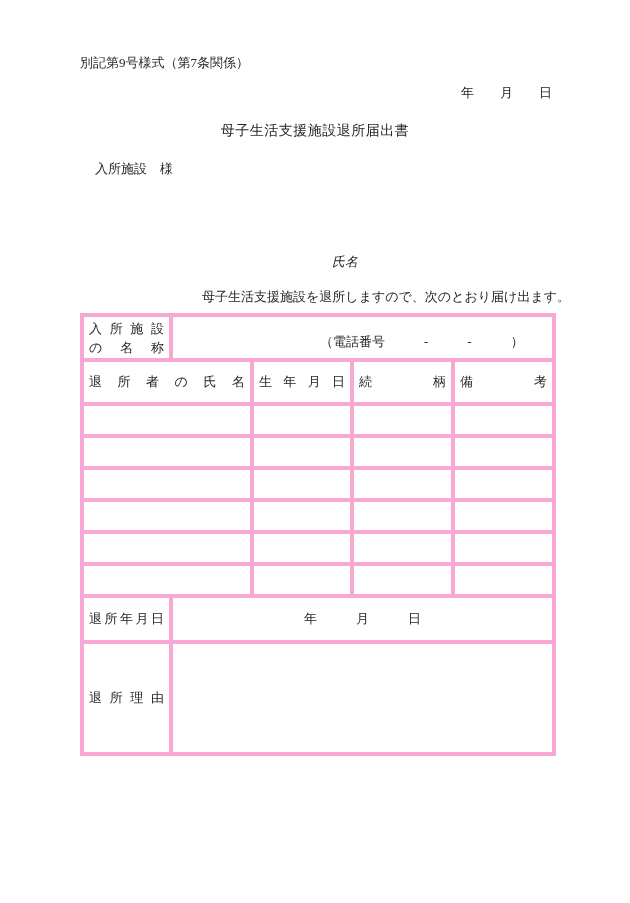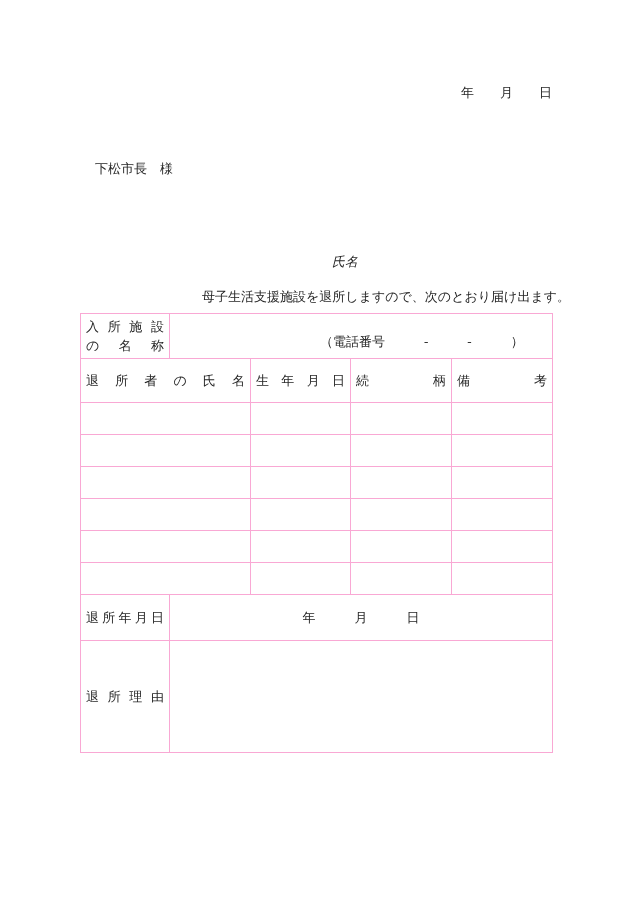--- a/index.html
+++ b/index.html
@@ -33,21 +33,21 @@
 
   table.form-table {
     position: absolute;
     left: 80px;
     top: 313px;
     width: 472px;
     border-collapse: collapse;
     table-layout: fixed;
   }
   .form-table td {
-    border: 1px solid #f9a8d4;
+    border: 4px solid #f9a8d4;
     font-size: 13px;
     color: #262626;
     vertical-align: middle;
     padding: 0 5px;
     box-sizing: border-box;
     overflow: hidden;
   }
   
   .jcell { text-align: justify; text-align-last: justify; }
   .jcell div { text-align: justify; text-align-last: justify; line-height: 19px; }
@@ -57,25 +57,27 @@
   tr.r-header   td { height: 44px; }
   tr.r-data     td { height: 32px; }
   tr.r-date     td { height: 46px; }
   tr.r-reason   td { height: 112px; }
 </style>
 </head>
 <body>
 
 <div class="page">
 
+  <div class="abs form-number">別記第9号様式（第7条関係）</div>
 
   <div class="abs date-line">年　　月　　日</div>
 
+  <div class="abs form-title">母子生活支援施設退所届出書</div>
 
-  <div class="abs addressee">下松市長　様</div>
+  <div class="abs addressee">入所施設　様</div>
 
   <div class="abs declarer">
     <div class="d-line d-name">氏名</div>
     <div class="d-line d-phone">（電話番号　　　-　　　-　　　）</div>
   </div>
 
   <div class="abs intro">母子生活支援施設を退所しますので、次のとおり届け出ます。</div>
 
   <table class="form-table">
     <colgroup>

